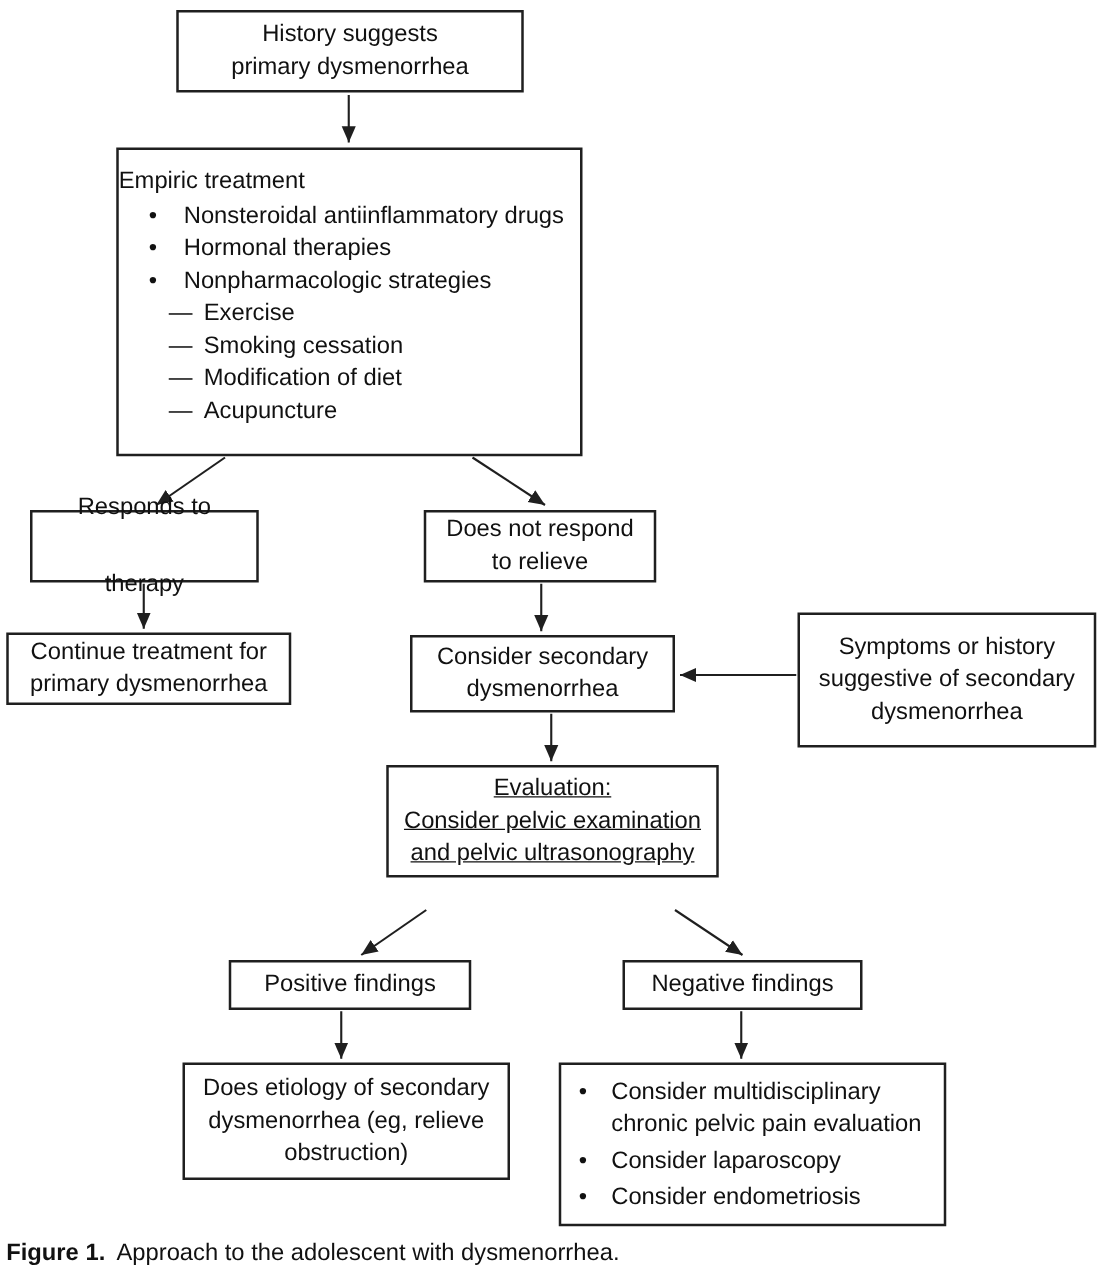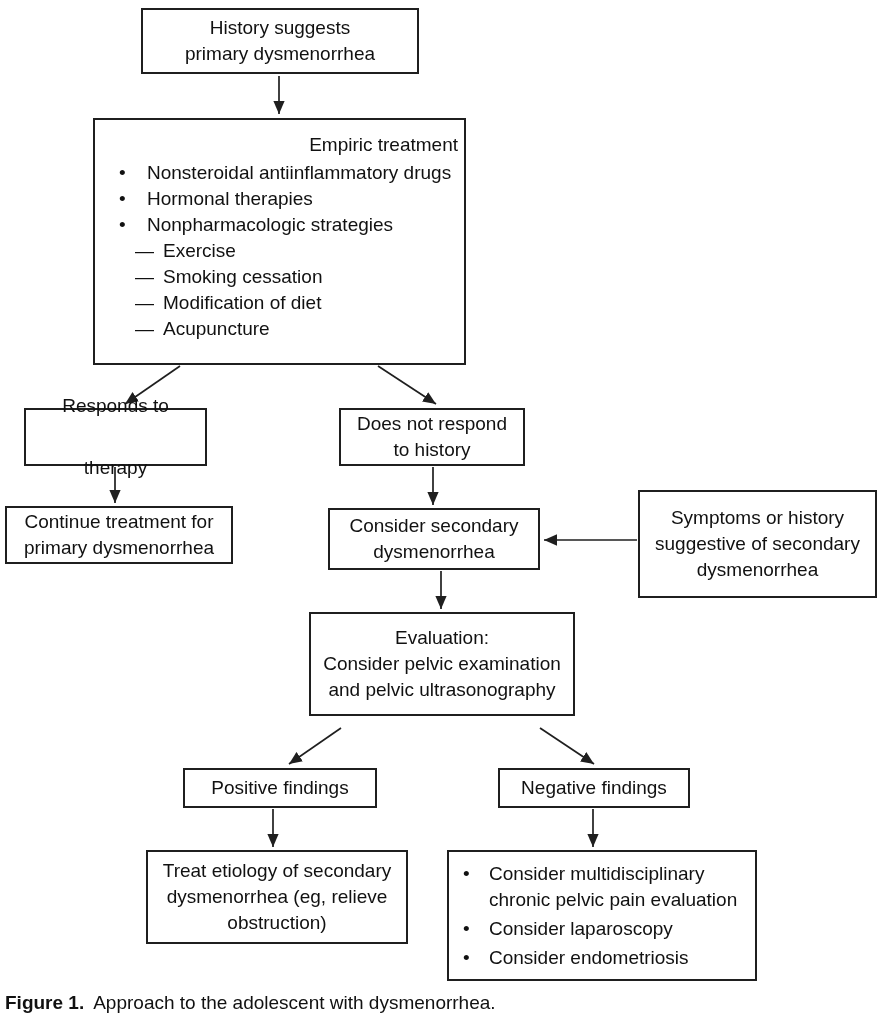--- a/index.html
+++ b/index.html
@@ -19,27 +19,27 @@
     border:2px solid var(--line);box-sizing:border-box;
     display:flex;flex-direction:column;justify-content:center;align-items:center;
     text-align:left;font-size:19px;line-height:26px;
   }
   .box .ln{white-space:nowrap;}
   
   .n-history{left:141px;top:8px;width:278px;height:66px;}
   .n-empiric{left:93px;top:118px;width:373px;height:247px;
              justify-content:flex-start;align-items:stretch;
              text-align:left;padding:12px 6px 0 0;}
-  .n-empiric .box-title{text-align:right;margin-bottom:2px;}
+  .n-empiric .box-title{text-align:left;margin-bottom:2px;}
   .n-responds{left:24px;top:408px;width:183px;height:58px;gap:36px;}
   .n-noresponse{left:339px;top:408px;width:186px;height:58px;}
   .n-continue{left:5px;top:506px;width:228px;height:58px;}
   .n-secondary{left:328px;top:508px;width:212px;height:62px;}
   .n-symptoms{left:638px;top:490px;width:239px;height:108px;}
-  .n-evaluation{left:309px;top:612px;width:266px;height:104px;}
+  .n-evaluation{left:309px;top:612px;width:266px;height:90px;text-decoration:underline;}
   .n-positive{left:183px;top:768px;width:194px;height:40px;}
   .n-negative{left:498px;top:768px;width:192px;height:40px;}
   .n-treat{left:146px;top:850px;width:262px;height:94px;}
   .n-workup{left:447px;top:850px;width:310px;height:131px;
             justify-content:center;align-items:stretch;text-align:left;}
   
   ul.flow-list{list-style:none;margin:0;padding:0 0 0 24px;}
   ul.flow-list li{display:flex;align-items:flex-start;line-height:26px;}
   ul.flow-list .mk{flex:none;width:28px;}
   ul.flow-list li.sub{padding-left:16px;}
@@ -116,21 +116,21 @@
     </ul>
   </div>
 
   <div class="box n-responds">
     <div class="ln">Responds to</div>
     <div class="ln">therapy</div>
   </div>
 
   <div class="box n-noresponse">
     <div class="ln">Does not respond</div>
-    <div class="ln">to history</div>
+    <div class="ln">to relieve</div>
   </div>
 
   <div class="box n-continue">
     <div class="ln">Continue treatment for</div>
     <div class="ln">primary dysmenorrhea</div>
   </div>
 
   <div class="box n-secondary">
     <div class="ln">Consider secondary</div>
     <div class="ln">dysmenorrhea</div>
@@ -150,21 +150,21 @@
 
   <div class="box n-positive">
     <div class="ln">Positive findings</div>
   </div>
 
   <div class="box n-negative">
     <div class="ln">Negative findings</div>
   </div>
 
   <div class="box n-treat">
-    <div class="ln">Treat etiology of secondary</div>
+    <div class="ln">Does etiology of secondary</div>
     <div class="ln">dysmenorrhea (eg, relieve</div>
     <div class="ln">obstruction)</div>
   </div>
 
   <div class="box n-workup">
     <ul class="flow-list">
       <li>
         <span class="mk">•</span>
         <span class="tx">Consider multidisciplinary chronic pelvic pain evaluation</span>
       </li>

